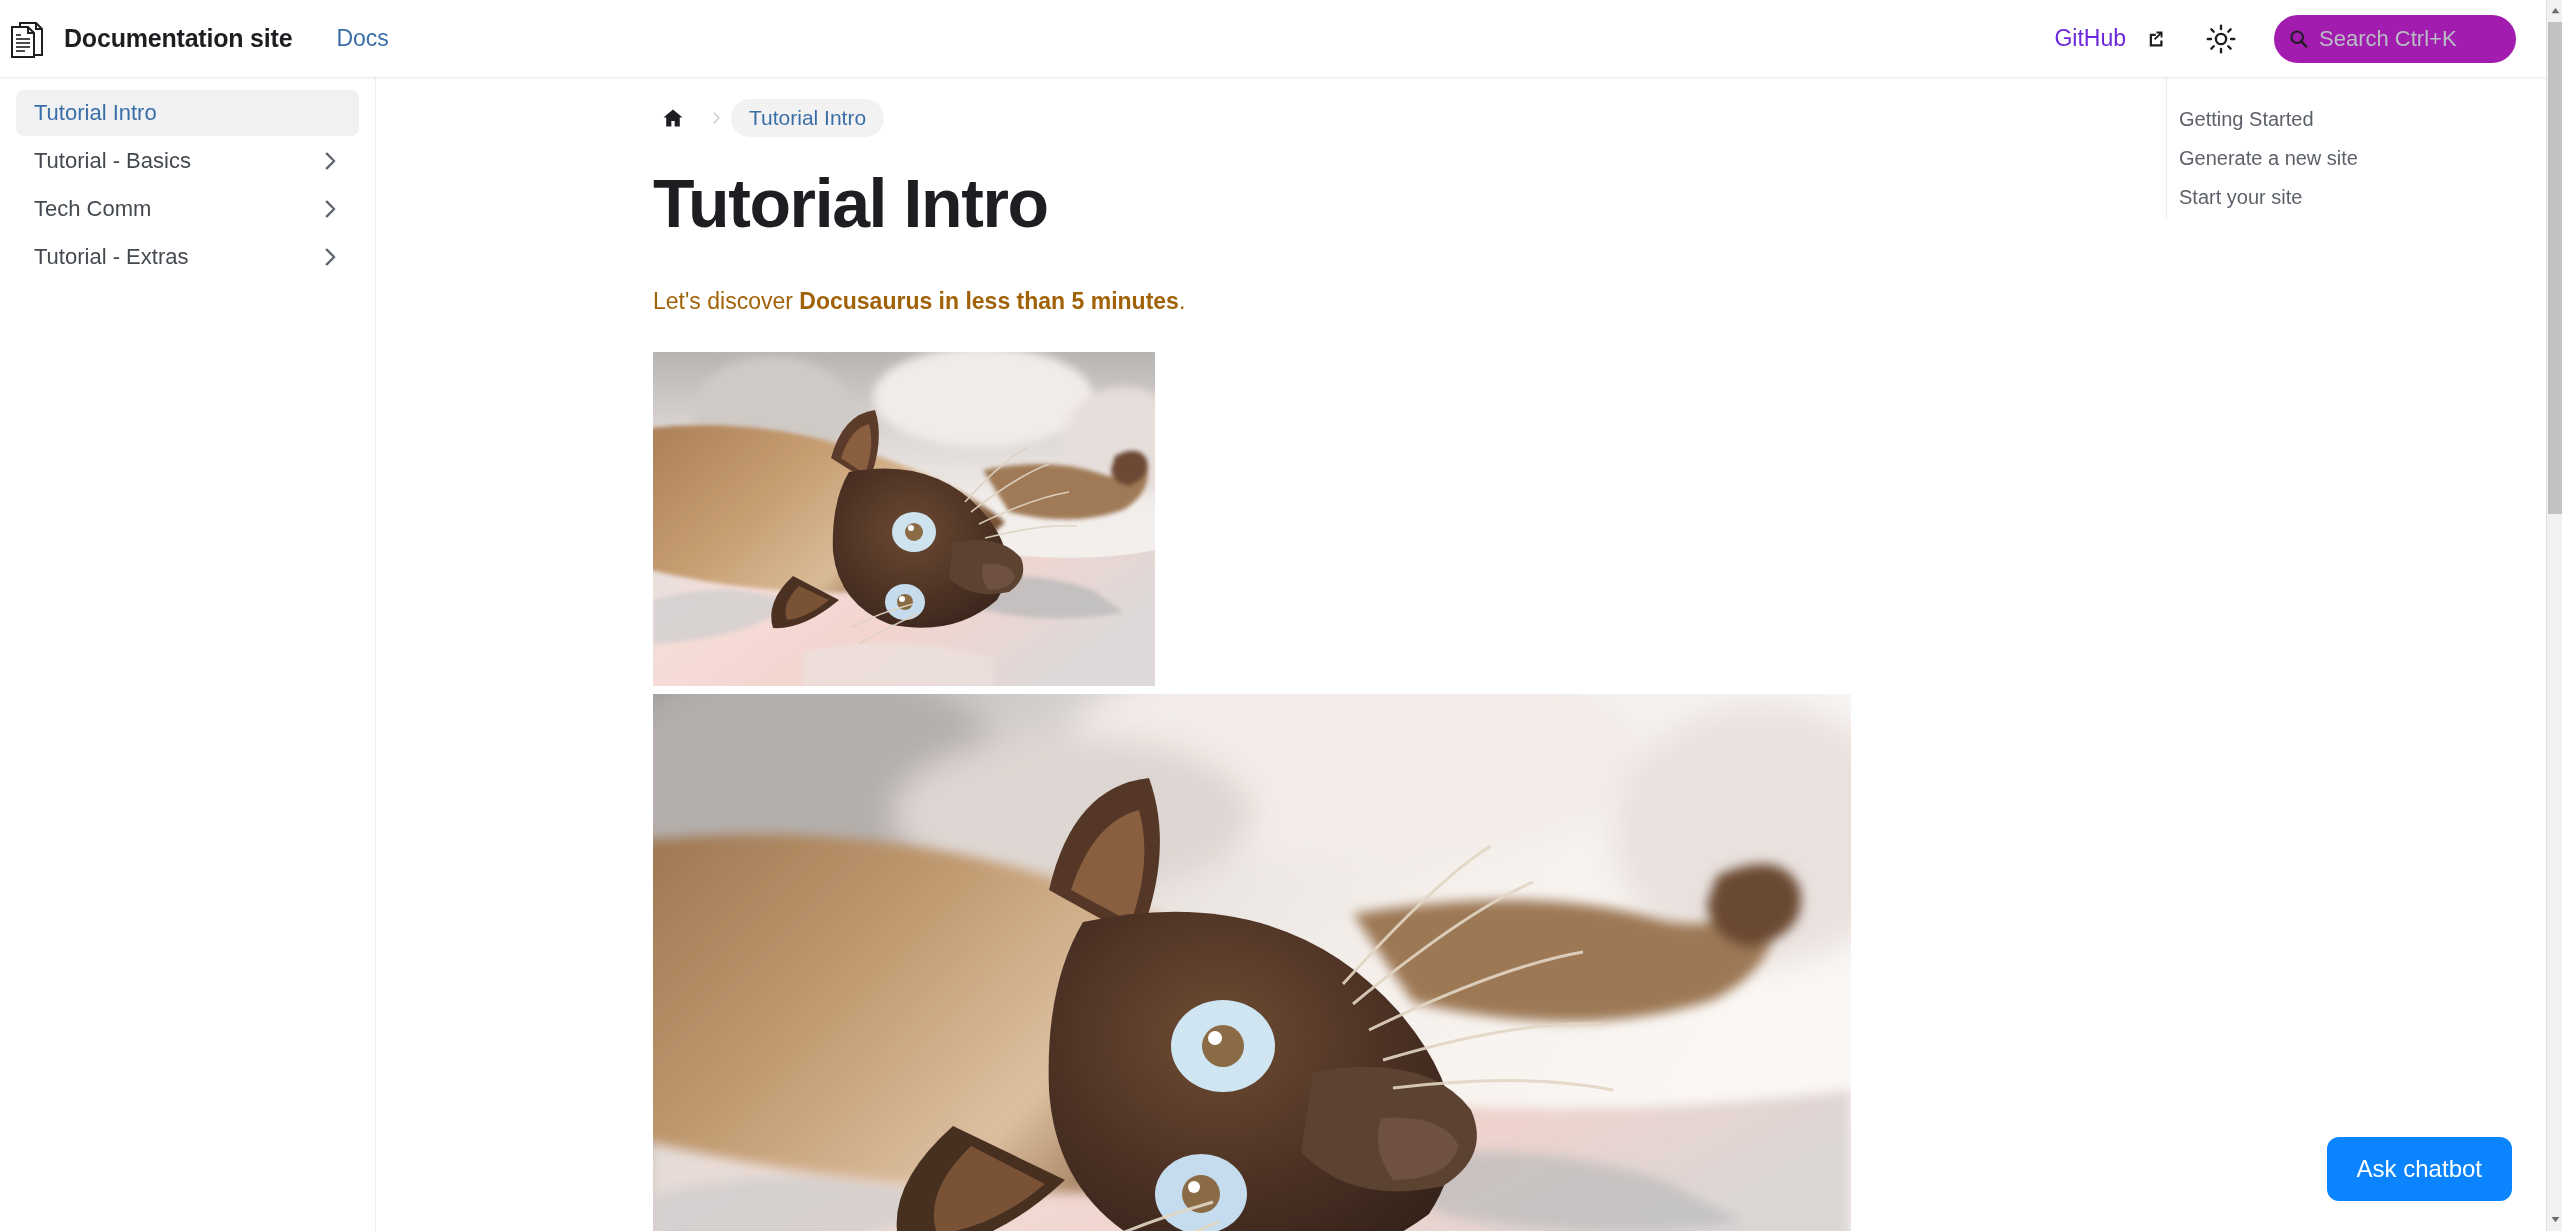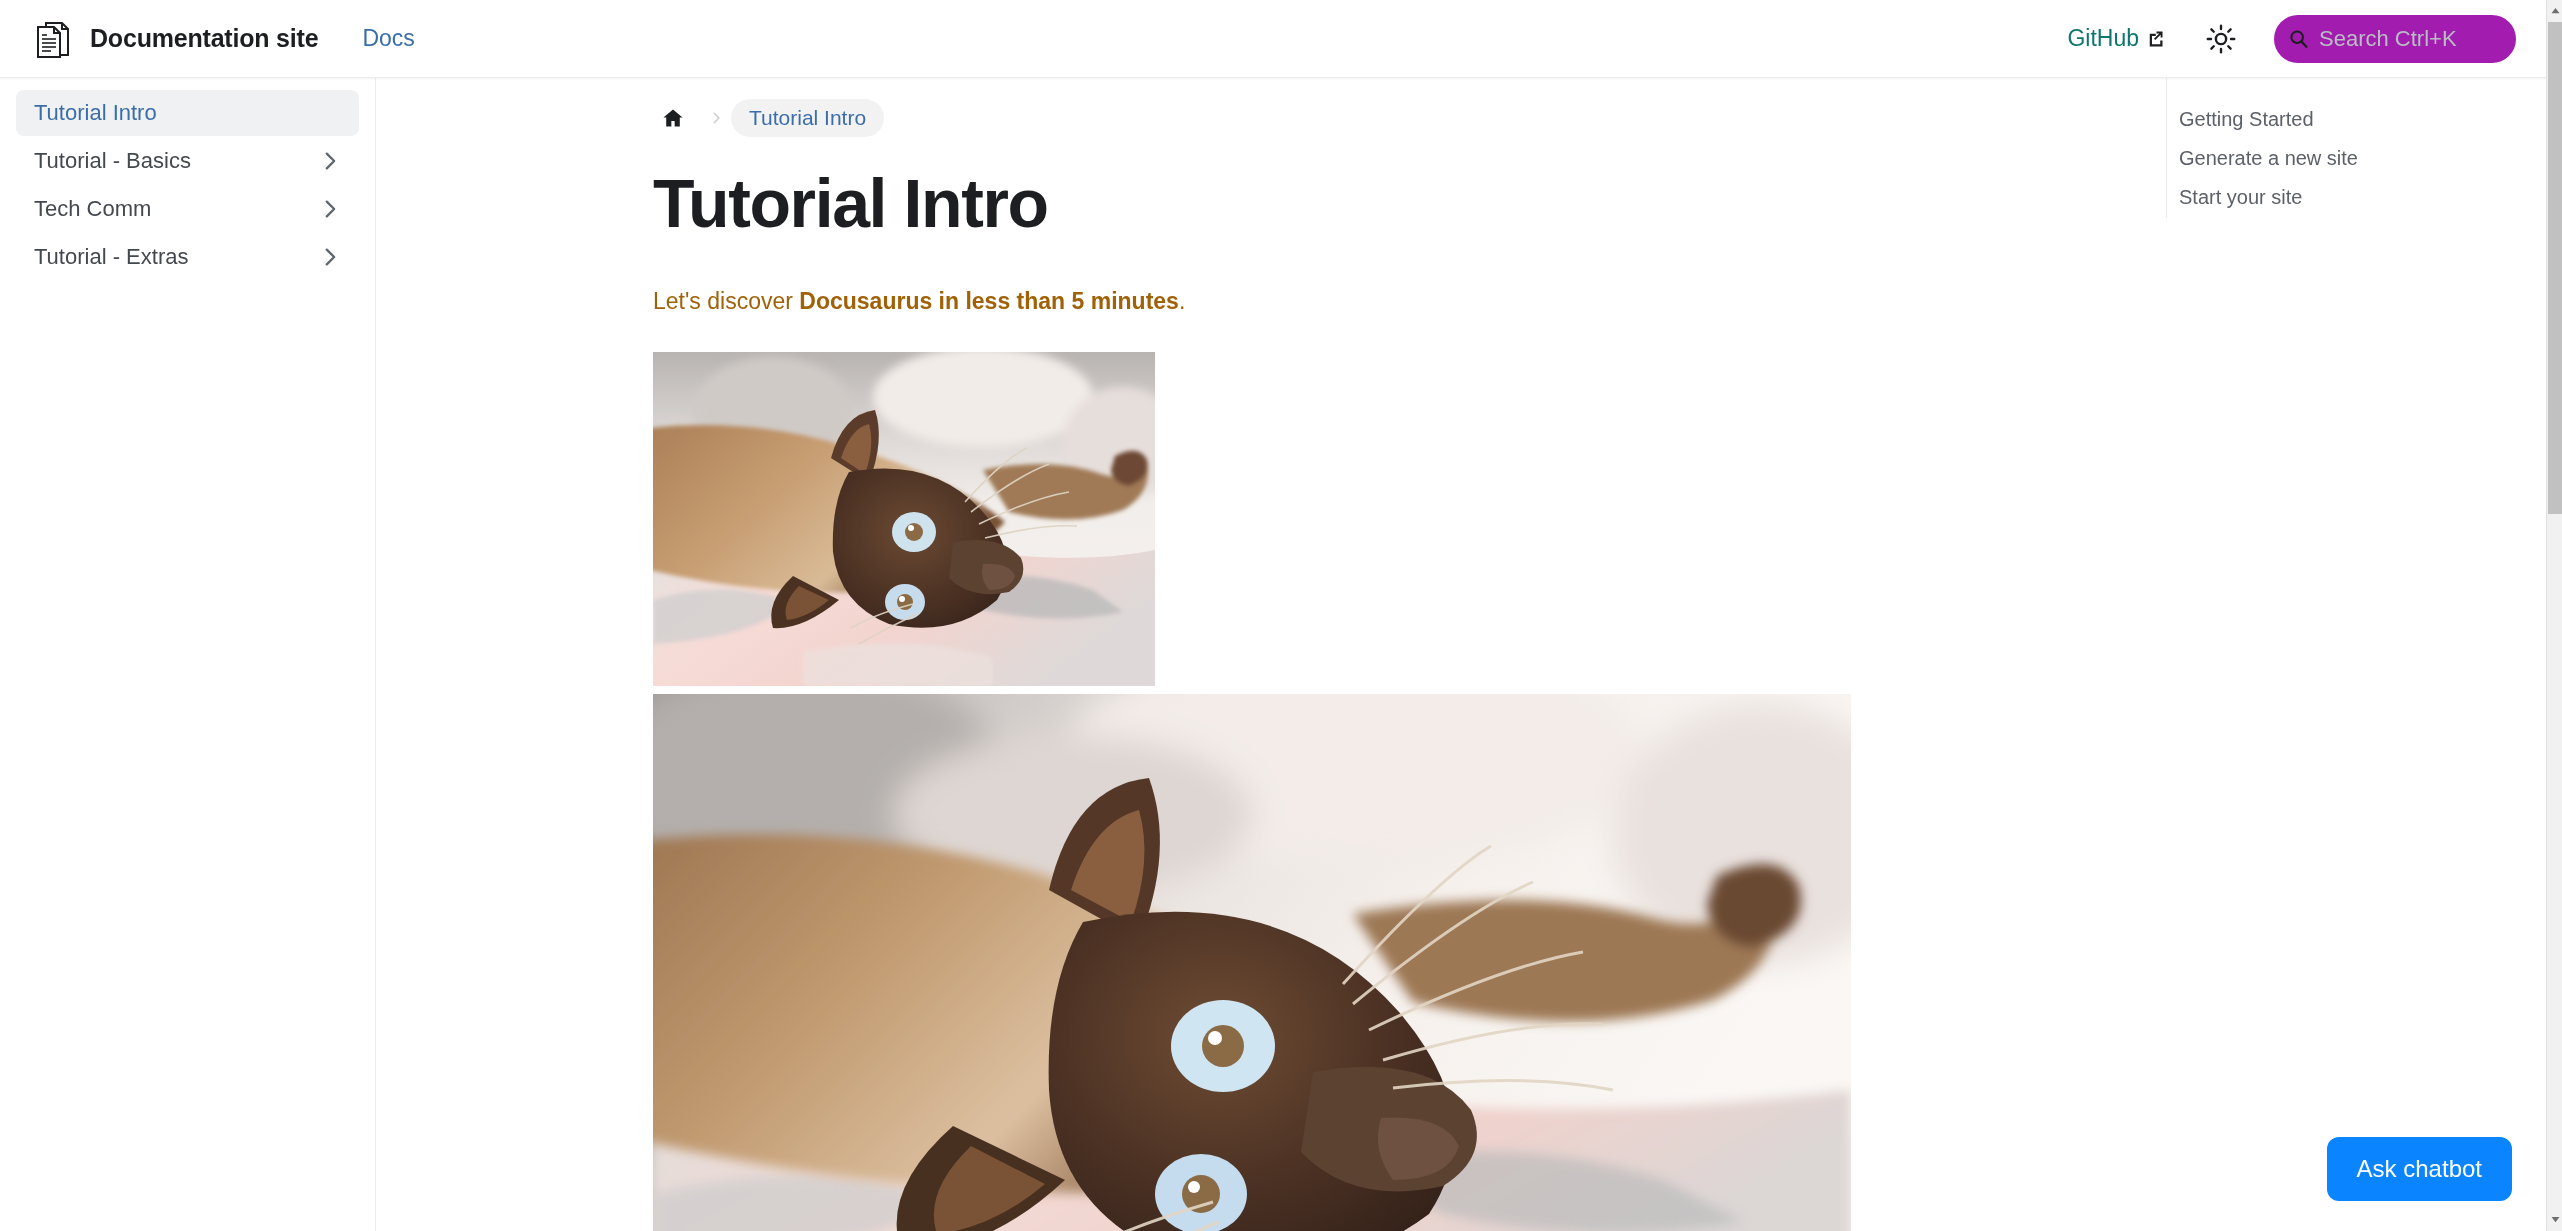--- a/index.html
+++ b/index.html
@@ -13,37 +13,37 @@
   
   .navbar {
     position: absolute; top: 0; left: 0;
     width: 2546px; height: 78px;
     background: #ffffff;
     border-bottom: 1px solid #ececec;
     display: flex; align-items: center;
     box-shadow: 0 1px 2px 0 rgba(0,0,0,0.05);
     z-index: 30;
   }
-  .nav-left { display: flex; align-items: center; padding-left: 32px; }
+  .nav-left { display: flex; align-items: center; padding-left: 6px; }
   .logo-icon { width: 42px; height: 42px; display: block; }
   .brand-title {
     font-size: 25px; font-weight: 700; color: #1c1e21;
     margin-left: 16px; letter-spacing: -0.2px; white-space: nowrap;
   }
   .nav-link-docs {
     font-size: 23px; color: #3b6ea8; margin-left: 44px;
     font-weight: 400; white-space: nowrap; cursor: pointer; text-align: center;
   }
   .nav-right {
     margin-left: auto; display: flex; align-items: center;
     padding-right: 30px; gap: 0;
   }
   .nav-github {
-    display: flex; align-items: center; gap: 7px;
-    font-size: 23px; color: #0f766e; font-weight: 400;
+    display: flex; align-items: center; gap: 20px;
+    font-size: 23px; color: #6d28d9; font-weight: 400;
     white-space: nowrap; cursor: pointer;
   }
   .ext-icon { width: 18px; height: 18px; display: block; }
   .theme-toggle {
     width: 58px; height: 58px; margin-left: 28px;
     display: flex; align-items: center; justify-content: center;
     border-radius: 50%; cursor: pointer; background: transparent;
   }
   .sun-icon { width: 30px; height: 30px; display: block; }
   .search-box {

